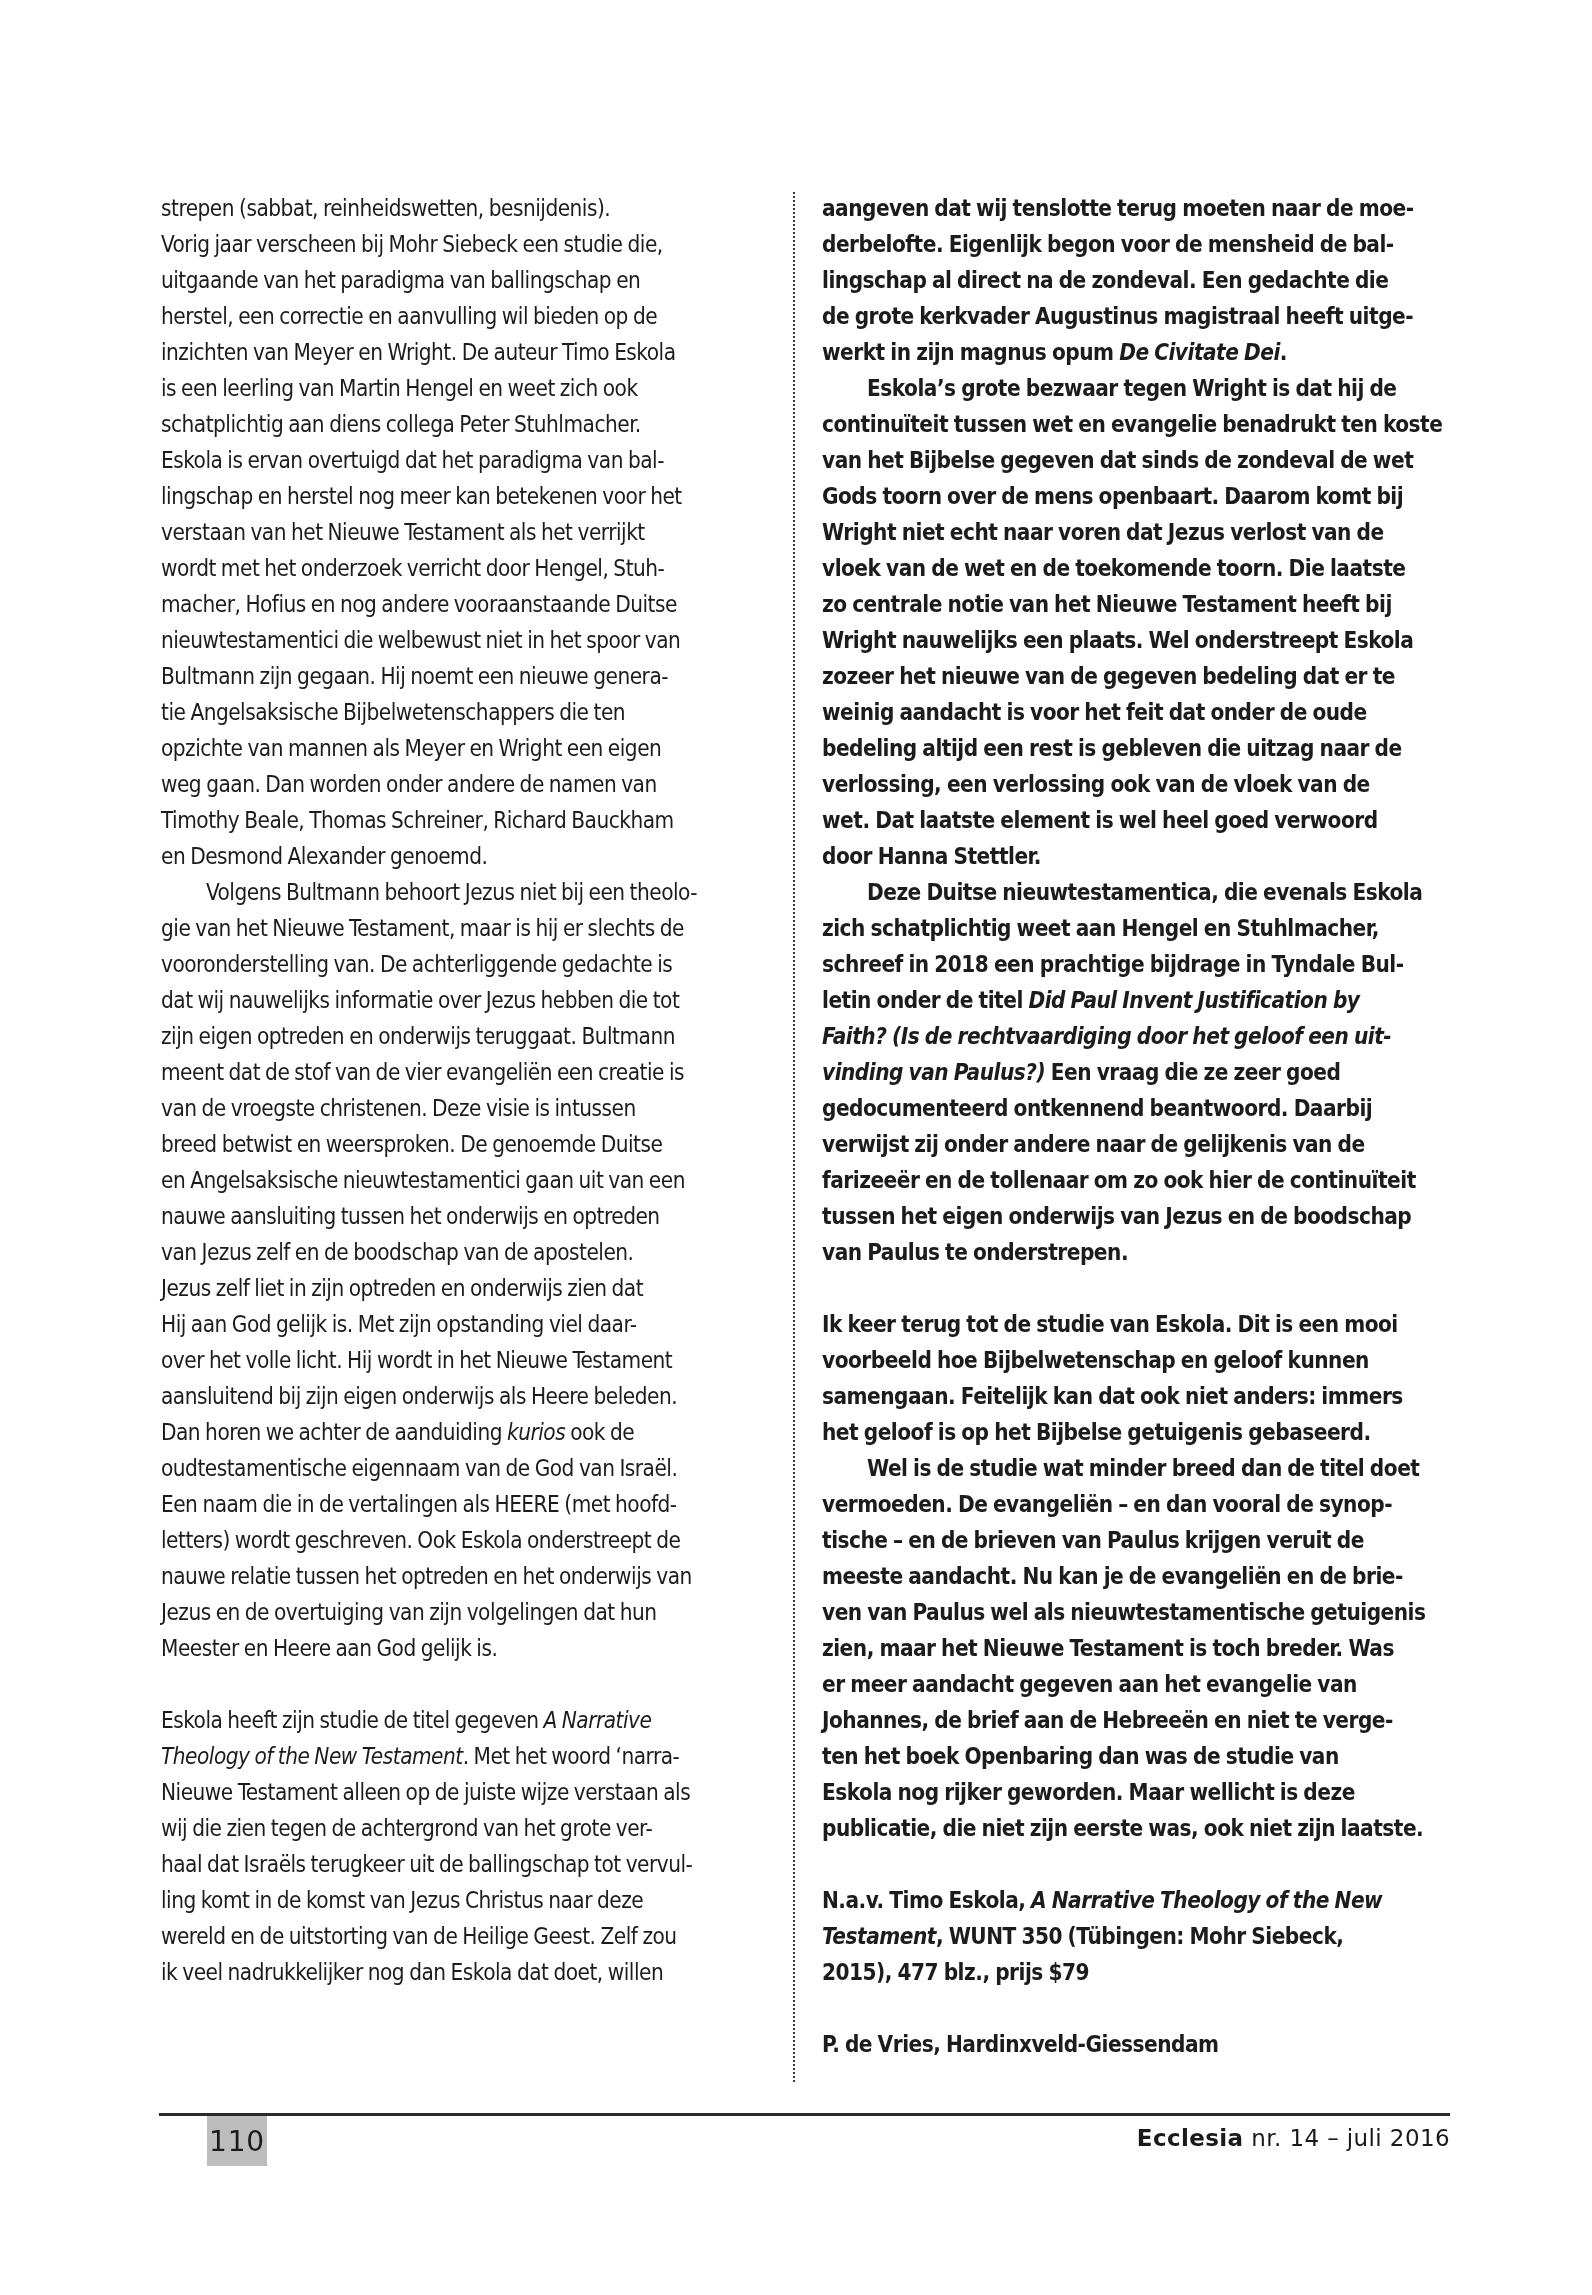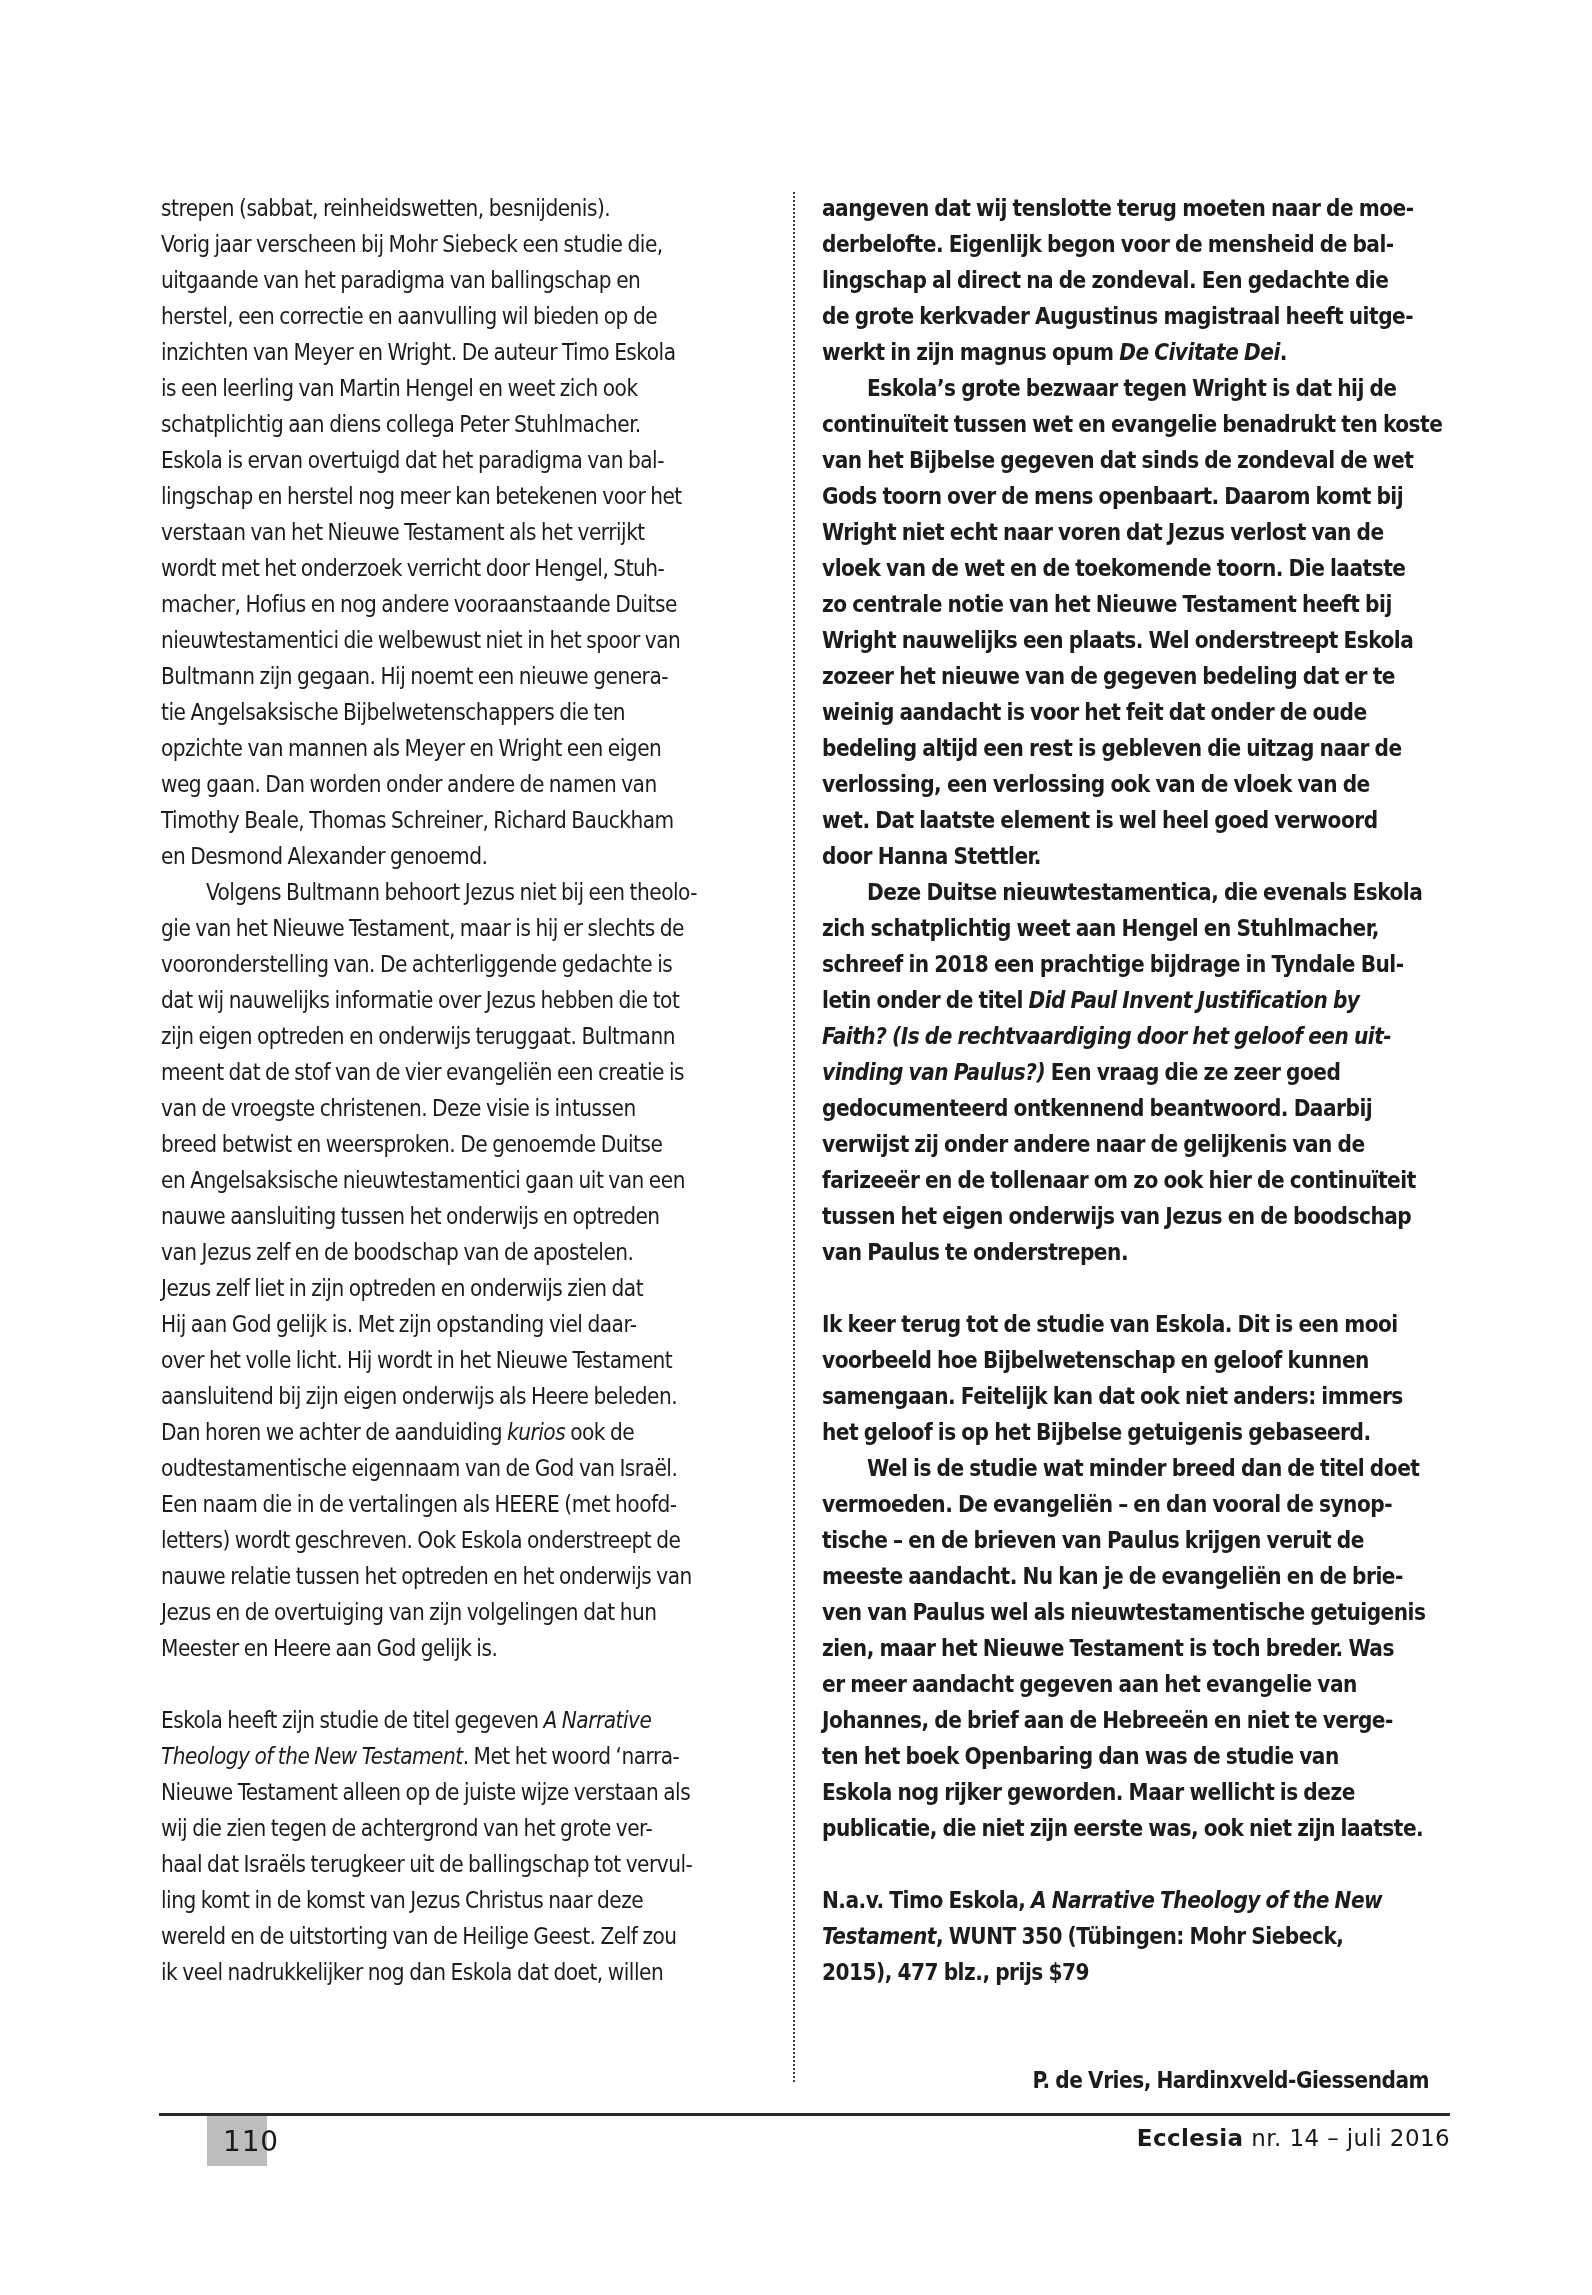--- a/index.html
+++ b/index.html
@@ -33,23 +33,22 @@
     }
     .line {
       display: block;
       height: 36px;
       white-space: nowrap;
     }
     .indent { padding-left: 45px; }
     .blankgap { height: 36px; display:block; }
     .it { font-style: italic; margin-top: 26px; }
     .sig {
-      text-align: right;
+      text-align: left;
       padding-right: 7px;
-      margin-top: 36px;
     }
     .divider {
       position: absolute;
       left: 793px;
       top: 192px;
       width: 0;
       height: 1890px;
       border-left: 2.6px dotted #3a3a3a;
     }
     .footer-rule {
@@ -71,21 +70,20 @@
     .page-num {
       position: absolute;
       left: 0;
       top: 8.6px;
       width: 60px;
       text-align: center;
       font-size: 28px;
       letter-spacing: 0.9px;
       color: #1a1a1a;
       font-family: "DejaVu Sans", sans-serif;
-      margin-left: 14px;
     }
     .masthead {
       position: absolute;
       right: 142px;
       top: 2125px;
       font-size: 23px;
       color: #1a1a1a;
       font-family: "DejaVu Sans", sans-serif;
       letter-spacing: 0.4px;
     }

